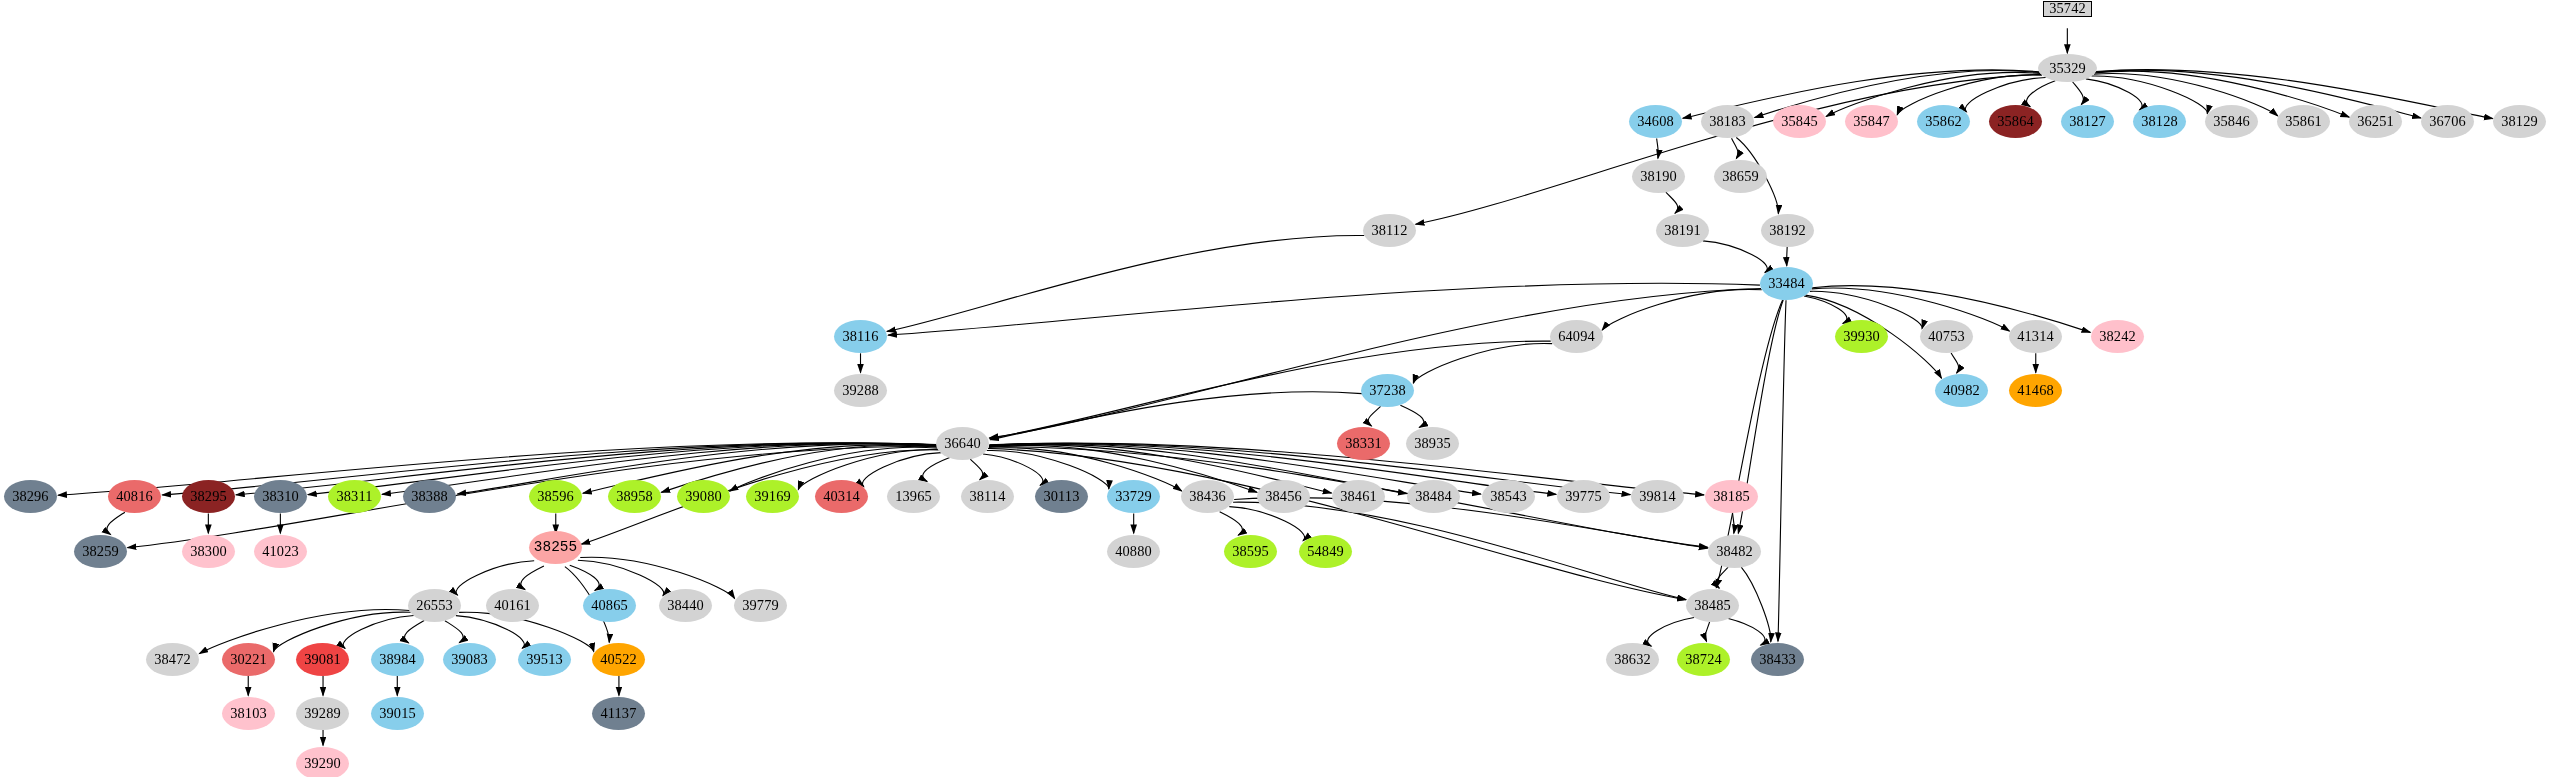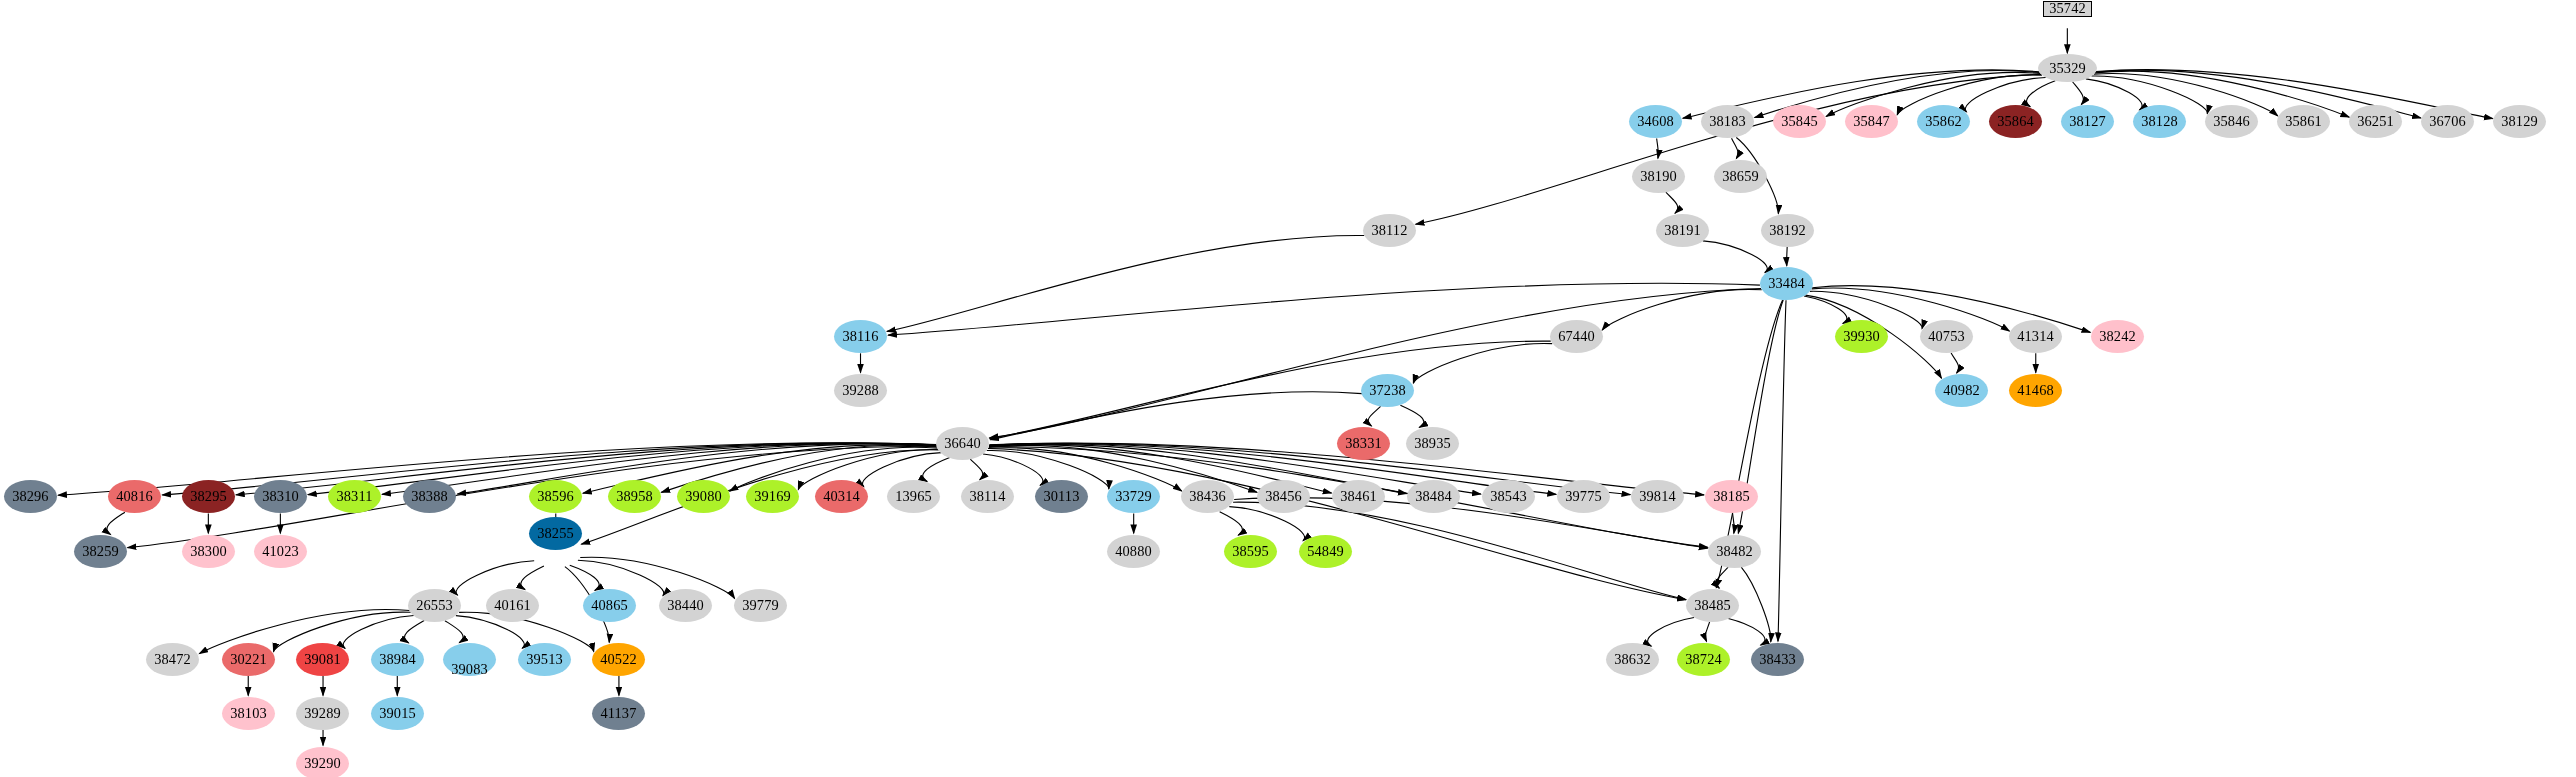--- a/index.html
+++ b/index.html
@@ -224,21 +224,21 @@
       <div class="node ellipse" style="left: 1761px; top: 214px; width: 53px; height: 33px; background: rgb(211, 211, 211);">
         <span class="node-label">38192</span>
       </div>
       <div class="node ellipse" style="left: 1760px; top: 267px; width: 53px; height: 33px; background: rgb(135, 206, 235);">
         <span class="node-label">33484</span>
       </div>
       <div class="node ellipse" style="left: 834px; top: 320px; width: 53px; height: 33px; background: rgb(135, 206, 235);">
         <span class="node-label">38116</span>
       </div>
       <div class="node ellipse" style="left: 1550px; top: 320px; width: 53px; height: 33px; background: rgb(211, 211, 211);">
-        <span class="node-label">67440</span>
+        <span class="node-label">64094</span>
       </div>
       <div class="node ellipse" style="left: 1835px; top: 320px; width: 53px; height: 33px; background: rgb(173, 241, 41);">
         <span class="node-label">39930</span>
       </div>
       <div class="node ellipse" style="left: 1920px; top: 320px; width: 53px; height: 33px; background: rgb(211, 211, 211);">
         <span class="node-label">40753</span>
       </div>
       <div class="node ellipse" style="left: 2009px; top: 320px; width: 53px; height: 33px; background: rgb(211, 211, 211);">
         <span class="node-label">41314</span>
       </div>
@@ -337,21 +337,21 @@
       </div>
       <div class="node ellipse" style="left: 74px; top: 535px; width: 53px; height: 33px; background: rgb(112, 128, 144);">
         <span class="node-label">38259</span>
       </div>
       <div class="node ellipse" style="left: 182px; top: 535px; width: 53px; height: 33px; background: rgb(255, 194, 205);">
         <span class="node-label">38300</span>
       </div>
       <div class="node ellipse" style="left: 254px; top: 535px; width: 53px; height: 33px; background: rgb(255, 194, 205);">
         <span class="node-label">41023</span>
       </div>
-      <div class="node ellipse" style="left: 529px; top: 517px; width: 53px; height: 33px; background: #0369a1;">
+      <div class="node ellipse" style="left: 529px; top: 531px; width: 53px; height: 33px; background: #fca5a5; font-family: Liberation Mono, monospace;">
         <span class="node-label">38255</span>
       </div>
       <div class="node ellipse" style="left: 1107px; top: 535px; width: 53px; height: 33px; background: rgb(211, 211, 211);">
         <span class="node-label">40880</span>
       </div>
       <div class="node ellipse" style="left: 1224px; top: 535px; width: 53px; height: 33px; background: rgb(173, 241, 41);">
         <span class="node-label">38595</span>
       </div>
       <div class="node ellipse" style="left: 1299px; top: 535px; width: 53px; height: 33px; background: rgb(173, 241, 41);">
         <span class="node-label">54849</span>
@@ -382,21 +382,21 @@
       </div>
       <div class="node ellipse" style="left: 222px; top: 643px; width: 53px; height: 33px; background: rgb(234, 106, 106);">
         <span class="node-label">30221</span>
       </div>
       <div class="node ellipse" style="left: 296px; top: 643px; width: 53px; height: 33px; background: #ef4444;">
         <span class="node-label">39081</span>
       </div>
       <div class="node ellipse" style="left: 371px; top: 643px; width: 53px; height: 33px; background: rgb(135, 206, 235);">
         <span class="node-label">38984</span>
       </div>
-      <div class="node ellipse" style="left: 443px; top: 643px; width: 53px; height: 33px; background: rgb(135, 206, 235); align-items: flex-end;">
+      <div class="node ellipse" style="left: 443px; top: 643px; width: 53px; height: 33px; background: rgb(135, 206, 235);">
         <span class="node-label">39083</span>
       </div>
       <div class="node ellipse" style="left: 518px; top: 643px; width: 53px; height: 33px; background: rgb(135, 206, 235);">
         <span class="node-label">39513</span>
       </div>
       <div class="node ellipse" style="left: 592px; top: 643px; width: 53px; height: 33px; background: rgb(255, 165, 0);">
         <span class="node-label">40522</span>
       </div>
       <div class="node ellipse" style="left: 1606px; top: 643px; width: 53px; height: 33px; background: rgb(211, 211, 211);">
         <span class="node-label">38632</span>

